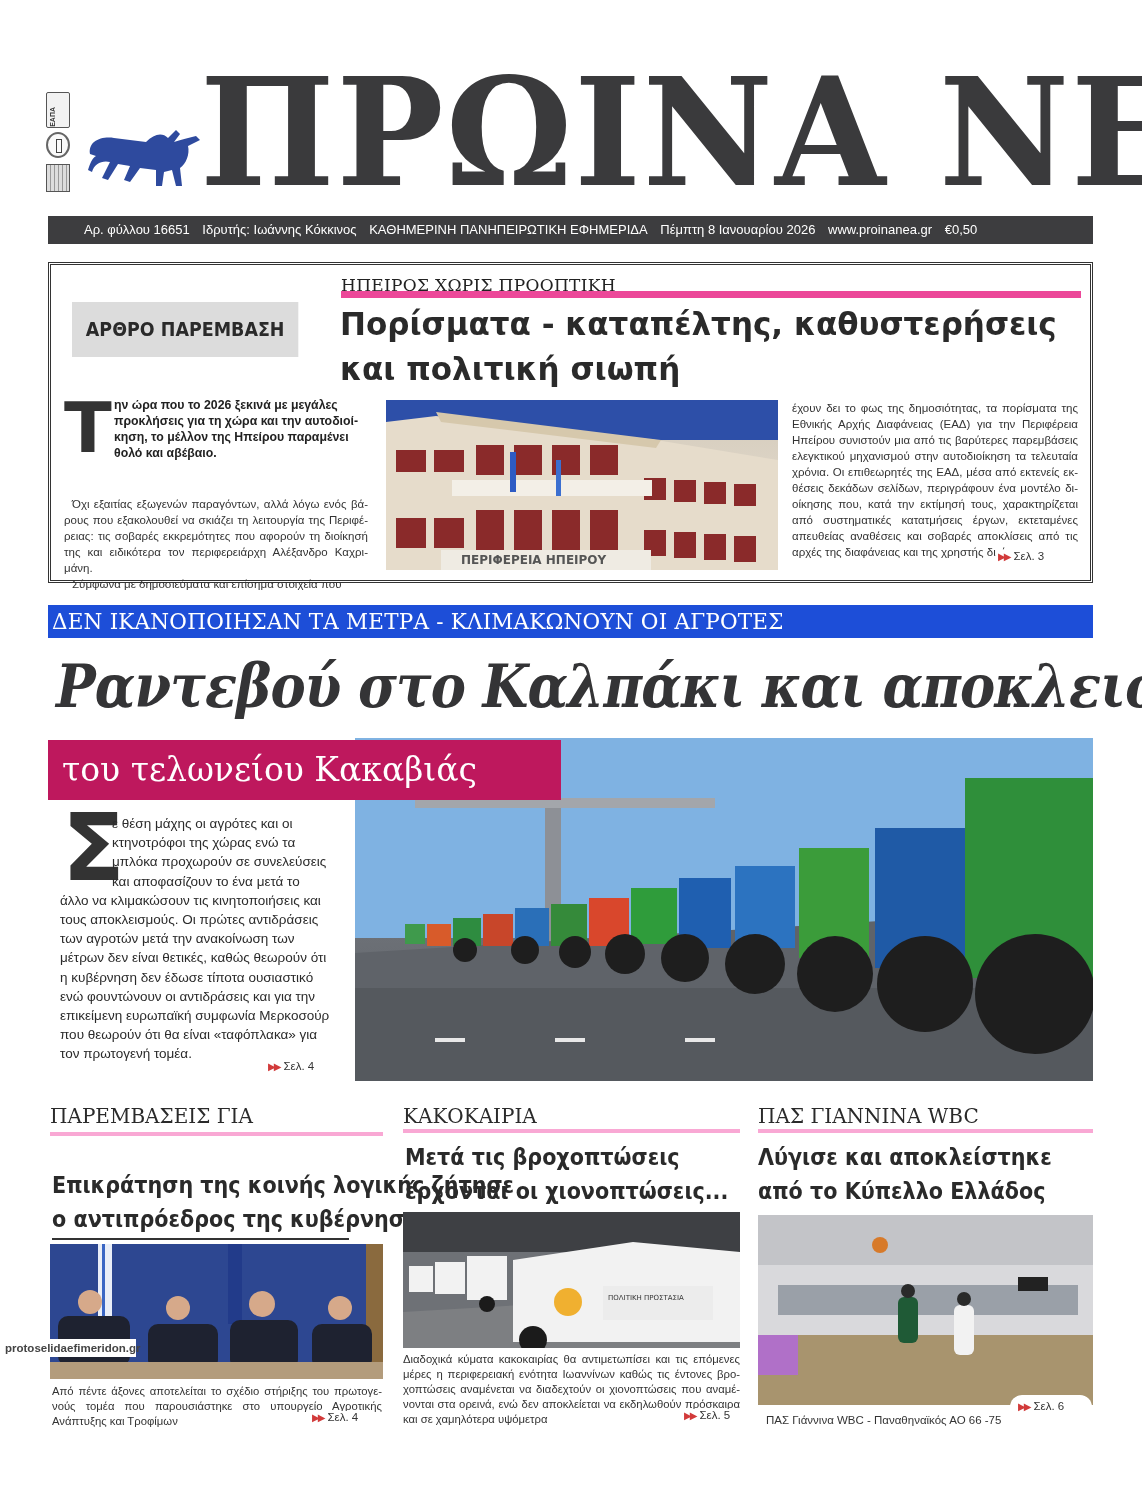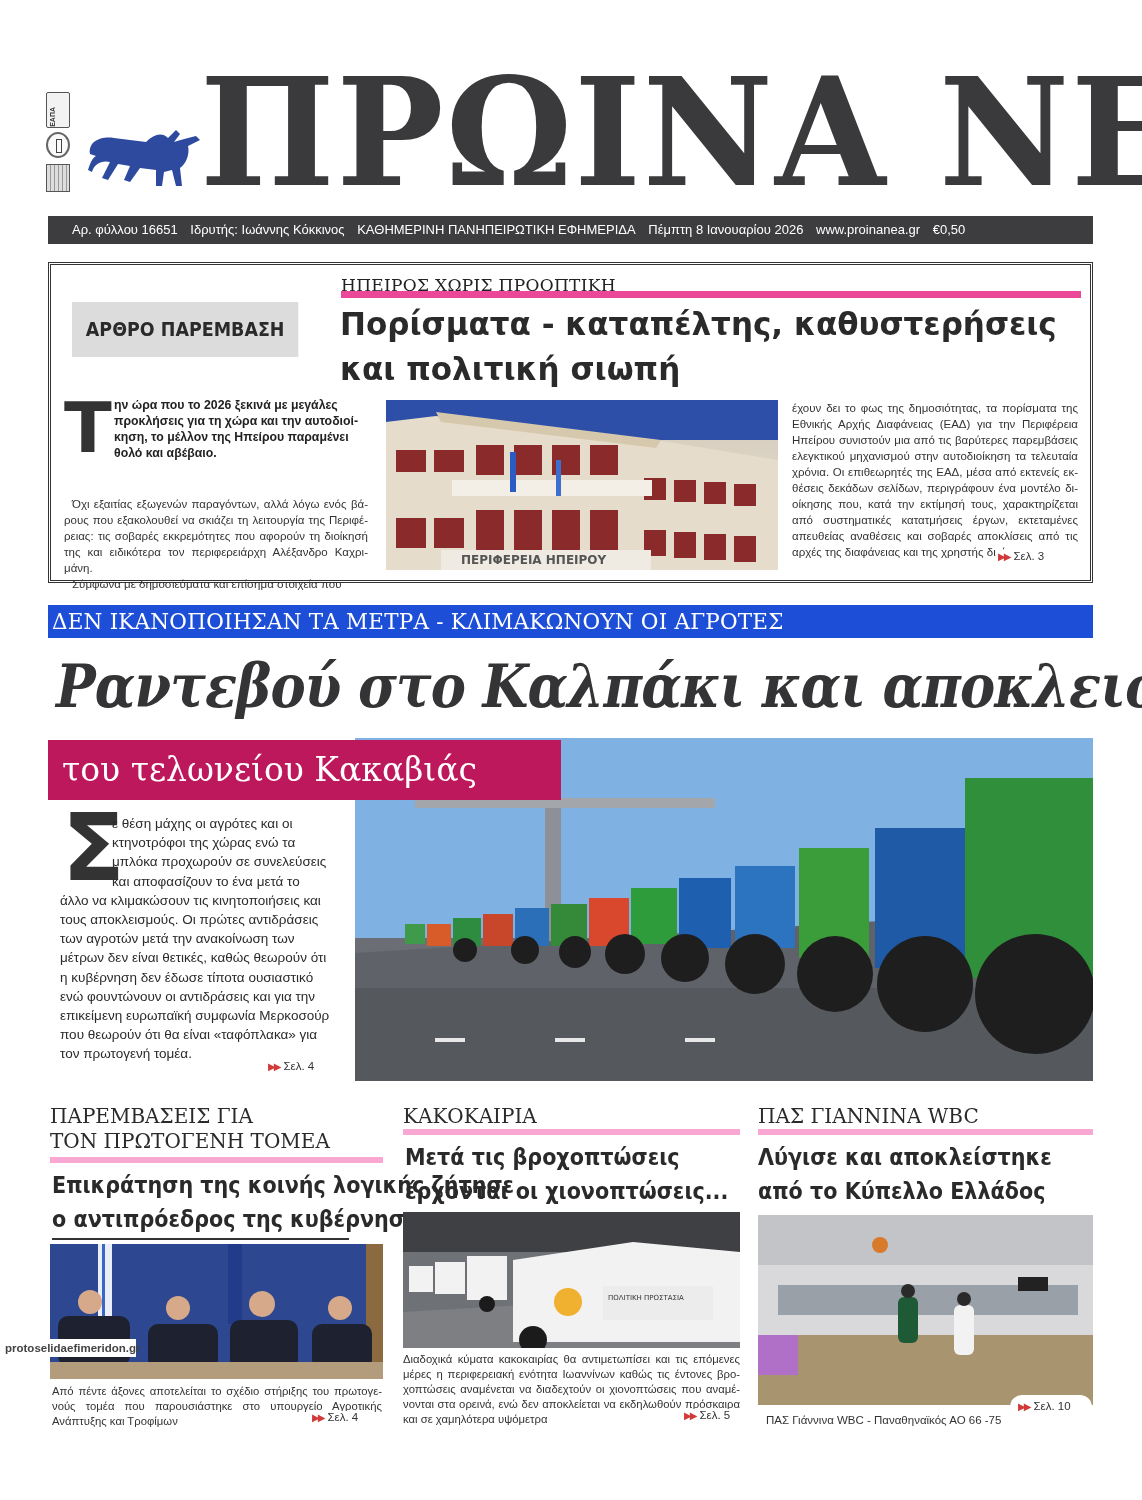--- a/index.html
+++ b/index.html
@@ -10,21 +10,21 @@
   
   .logos { left: 46px; top: 92px; width: 26px; height: 102px; }
   .logo-house { left: 0; top: 0; width: 24px; height: 36px; border: 1px solid #555; border-radius: 2px; background: #f2f2f2; }
   .logo-house span { position:absolute; left:2px; top:14px; font-size:7px; writing-mode: vertical-rl; transform: rotate(180deg); color:#333; font-weight:bold; }
   .logo-seal { left: 0; top: 40px; width: 24px; height: 26px; border: 2px solid #666; border-radius: 50%; background: #fafafa; }
   .logo-seal::after { content:""; position:absolute; left:8px; top:5px; width:4px; height:12px; border:1px solid #444; }
   .logo-grid { left: 0; top: 72px; width: 24px; height: 28px; border: 1px solid #555; background: repeating-linear-gradient(90deg, #ddd 0 3px, #999 3px 4px); }
   .bull { left: 84px; top: 124px; width: 118px; height: 66px; }
   .title { left: 200px; top: 62px; width: 900px; height: 140px; font-family: "DejaVu Serif", serif; font-weight: bold; font-size: 150px; line-height: 140px; color: #3a3a3c; letter-spacing: 2px; transform: scaleX(0.95); transform-origin: left; white-space: nowrap; }
 
-  .infobar { left: 48px; top: 216px; width: 1045px; height: 28px; background: #3d3d3f; color: #fff; font-size: 13px; line-height: 28px; padding-left: 24px; white-space: nowrap; }
+  .infobar { left: 48px; top: 216px; width: 1045px; height: 28px; background: #3d3d3f; color: #fff; font-size: 13px; line-height: 28px; padding-left: 36px; white-space: nowrap; }
   .infobar span { margin-right: 9px; }
 
   
   .topbox { left: 48px; top: 262px; width: 1045px; height: 321px; border: 3px double #333; }
   .kicker-top { left: 341px; top: 272px; width: 740px; height: 26px; font-family: "DejaVu Serif", serif; font-size: 17px; line-height: 26px; color: #222; border-bottom: 7px solid #ec4899; letter-spacing: 0.3px; }
   .label-box { left: 72px; top: 302px; width: 246px; height: 55px; background: #dcdcdc; font-family: "DejaVu Sans", sans-serif; font-weight: bold; font-size: 19px; line-height: 55px; text-align: center; color: #2a2a2a; transform: scaleX(0.92); transform-origin: left; }
   .top-headline { left: 340px; top: 302px; width: 740px; font-family: "DejaVu Sans", sans-serif; font-weight: bold; font-size: 31px; line-height: 45px; color: #2a2a2a; }
   .dropcap-T { left: 64px; top: 398px; width: 34px; height: 62px; font-family: "DejaVu Sans", sans-serif; font-weight: bold; font-size: 70px; line-height: 60px; color: #333; }
   .lead-text { left: 114px; top: 397px; width: 262px; font-weight: bold; font-size: 12.3px; line-height: 16px; color: #222; }
   .body-text { font-size: 11.5px; line-height: 16px; color: #333; text-align: justify; }
@@ -38,21 +38,21 @@
   .main-kicker { left: 48px; top: 605px; width: 1045px; height: 33px; background: #1d4ed8; color: #fff; font-family: "DejaVu Serif", serif; font-size: 21.5px; line-height: 33px; padding-left: 4px; white-space: nowrap; letter-spacing: 0.2px; }
   .main-headline { left: 56px; top: 646px; width: 1040px; font-family: "DejaVu Serif", serif; font-weight: bold; font-style: italic; font-size: 60px; line-height: 80px; color: #343436; white-space: nowrap; transform: scaleX(0.88); transform-origin: left; letter-spacing: -1px; }
   .main-photo { left: 355px; top: 738px; width: 738px; height: 343px; overflow: hidden; background: linear-gradient(180deg, #6ea6dc 0%, #8ebce6 45%, #6c7076 58%, #5a5e64 100%); }
   .main-sub { left: 48px; top: 740px; width: 513px; height: 60px; background: #be185d; color: #fff; font-family: "DejaVu Serif", serif; font-size: 33px; line-height: 60px; padding-left: 14px; white-space: nowrap; }
   .dropcap-S { left: 62px; top: 806px; width: 58px; height: 86px; font-family: "DejaVu Sans", sans-serif; font-weight: bold; font-size: 92px; line-height: 86px; color: #333; }
   .main-body { left: 60px; top: 814px; width: 276px; font-size: 13.5px; line-height: 19.2px; color: #2b2b2b; }
   .main-body .line { display:block; white-space: nowrap; }
   .main-body .indent { padding-left: 52px; }
 
   
-  .col-kicker { font-family: "DejaVu Serif", serif; font-size: 20px; line-height: 25px; color: #2a2a2a; border-bottom: 6px solid #f9a8d4; letter-spacing: 0; }
+  .col-kicker { font-family: "DejaVu Serif", serif; font-size: 20px; line-height: 25px; color: #2a2a2a; border-bottom: 4px solid #f9a8d4; letter-spacing: 0; }
   .col-head { font-family: "DejaVu Sans", sans-serif; font-weight: bold; font-size: 23px; line-height: 34px; color: #2a2a2a; transform: scaleX(0.9); transform-origin: left; white-space: nowrap; }
   .col-cap { font-size: 11.3px; line-height: 15px; color: #333; text-align: justify; }
 
   .c1-kicker { left: 50px; top: 1104px; width: 333px; padding-bottom: 3px; }
   .c1-head { left: 52px; top: 1168px; width: 330px; border-bottom: 2px solid #333; padding-bottom: 2px; }
   .c1-photo { left: 50px; top: 1244px; width: 333px; height: 135px; overflow: hidden; background: linear-gradient(180deg, #2e4a9a 0%, #2c4690 70%, #7a6a58 70%, #b39c7c 100%); }
   .watermark { left: 2px; top: 1339px; width: 134px; height: 18px; background: #fff; color: #444; font-weight: bold; font-size: 11.5px; line-height: 18px; padding-left: 3px; white-space: nowrap; }
   .c1-cap { left: 52px; top: 1384px; width: 330px; }
 
   .c2-kicker { left: 403px; top: 1104px; width: 337px; }
@@ -202,21 +202,20 @@
   <span class="line">επικείμενη ευρωπαϊκή συμφωνία Μερκοσούρ</span>
   <span class="line">που θεωρούν ότι θα είναι «ταφόπλακα» για</span>
   <span class="line">τον πρωτογενή τομέα.</span>
 </div>
 <div class="abs sel-ref" style="left:268px; top:1060px;">
   <span class="arr">▶▶</span><span>Σελ. 4</span>
 </div>
 
 <div class="abs col-kicker c1-kicker">
   <div>ΠΑΡΕΜΒΑΣΕΙΣ ΓΙΑ</div>
-  <div>ΤΟΝ ΠΡΩΤΟΓΕΝΗ ΤΟΜΕΑ</div>
 </div>
 <div class="abs col-head c1-head">
   <div>Επικράτηση της κοινής λογικής ζήτησε</div>
   <div>ο αντιπρόεδρος της κυβέρνησης</div>
 </div>
 <div class="abs c1-photo">
   <svg width="333" height="135" viewBox="0 0 333 135">
     <rect width="333" height="135" fill="#2d4791"></rect>
     <rect x="48" y="0" width="14" height="90" fill="#e9eef8"></rect>
     <rect x="52" y="0" width="3" height="90" fill="#3a66c4"></rect>
@@ -297,15 +296,15 @@
     <g fill="#f2f2f2">
         <rect x="196" y="90" width="20" height="50" rx="6"></rect>
       </g>
     <g fill="#2a2a2a">
         <circle cx="150" cy="76" r="7"></circle>
         <circle cx="206" cy="84" r="7"></circle>
       </g>
   </svg>
 </div>
 <div class="abs sel-ref c3-sel">
-  <span class="arr">▶▶</span><span>Σελ. 10</span>
+  <span class="arr">▶▶</span><span>Σελ. 6</span>
 </div>
 <div class="abs c3-cap">ΠΑΣ Γιάννινα WBC - Παναθηναϊκός ΑΟ 66 -75</div>
 
 </body></html>

